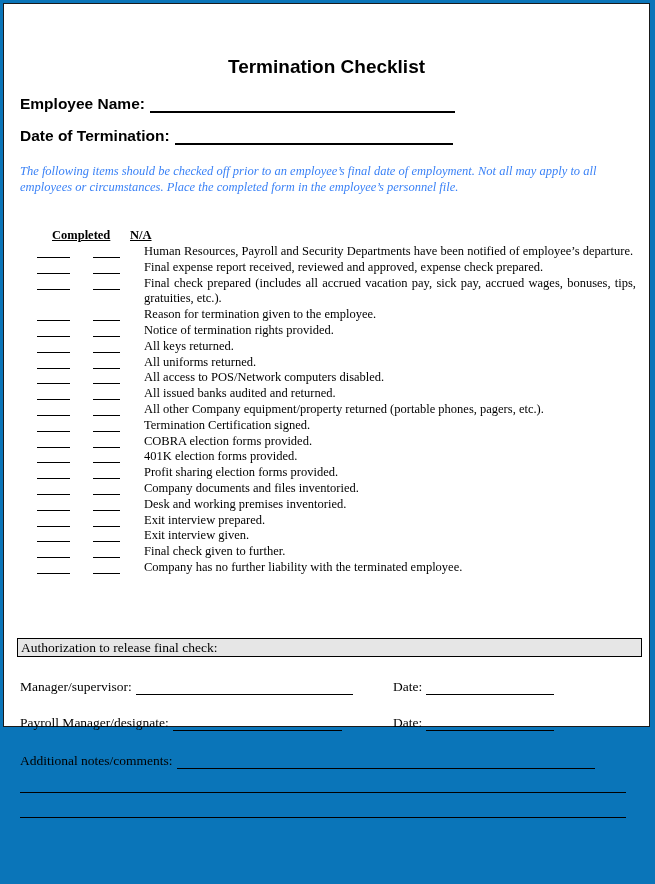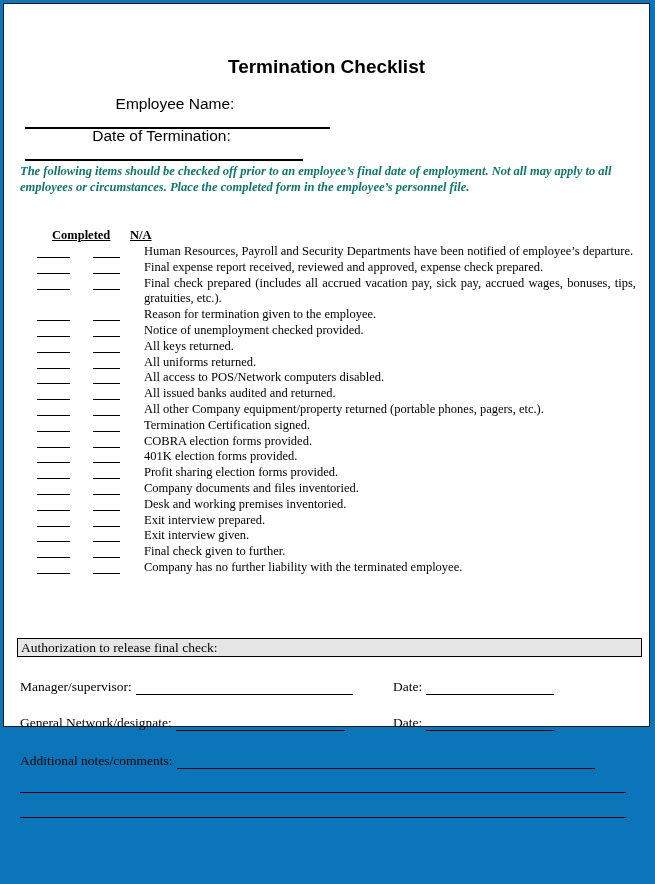--- a/index.html
+++ b/index.html
@@ -7,28 +7,28 @@
   .page {
     position: absolute; left: 3px; top: 3px; width: 647px; height: 724px;
     background: #fff; border: 1px solid #1a1a1a; box-sizing: border-box;
   }
   .abs { position: absolute; }
   .title {
     left: 0; width: 645px; top: 52px; text-align: center;
     font-family: "Liberation Sans", sans-serif; font-weight: bold; font-size: 19px; color: #000;
   }
   .field-head {
-    font-family: "Liberation Sans", sans-serif; font-weight: normal; font-size: 15.5px; color: #000;
-    display: flex; align-items: center; flex-direction: column;
+    font-family: "Liberation Sans", sans-serif; font-weight: bold; font-size: 15.5px; color: #000;
+    display: flex; align-items: flex-end;
   }
   .uline { border-bottom: 2px solid #000; display: inline-block; height: 14px; margin-left: 5px; }
   .intro {
     left: 16px; width: 615px; top: 159px;
-    font-family: "Liberation Serif", serif; font-style: italic; font-weight: bold; font-size: 12.5px;
-    line-height: 16px; color: #0f766e;
+    font-family: "Liberation Serif", serif; font-style: italic; font-weight: normal; font-size: 12.5px;
+    line-height: 16px; color: #3b82f6;
   }
   .serif { font-family: "Liberation Serif", serif; color: #000; margin-left: 32px; }
   .colhead { top: 224px; font-size: 12.5px; font-weight: bold; text-decoration: underline; }
   .items { left: 16px; top: 240px; width: 616px; }
   .row { display: flex; font-family: "Liberation Serif", serif; font-size: 12.5px; line-height: 15.8px; color: #000; }
   .cbox { width: 58px; flex: none; position: relative; }
   .nbox { width: 66px; flex: none; position: relative; }
   .cbox .ln { position: absolute; left: 17px; width: 33px; top: 13px; border-bottom: 1px solid #000; }
   .nbox .ln { position: absolute; left: 15px; width: 27px; top: 13px; border-bottom: 1px solid #000; }
   .txt { flex: 1; text-align: justify; }
@@ -100,21 +100,21 @@
         </div>
         <div class="txt">Reason for termination given to the employee.</div>
       </div>
       <div class="row">
         <div class="cbox">
           <span class="ln"></span>
         </div>
         <div class="nbox">
           <span class="ln"></span>
         </div>
-        <div class="txt">Notice of unemployment checked provided.</div>
+        <div class="txt">Notice of termination rights provided.</div>
       </div>
       <div class="row">
         <div class="cbox">
           <span class="ln"></span>
         </div>
         <div class="nbox">
           <span class="ln"></span>
         </div>
         <div class="txt">All keys returned.</div>
       </div>
@@ -251,21 +251,21 @@
   <div class="abs sig" style="left:16px; top:675px;">
     <span>Manager/supervisor:</span>
     <span class="sline" style="width:217px;"></span>
   </div>
   <div class="abs sig" style="left:389px; top:675px;">
     <span>Date:</span>
     <span class="sline" style="width:128px;"></span>
   </div>
 
   <div class="abs sig" style="left:16px; top:711px;">
-    <span>General Network/designate:</span>
+    <span>Payroll Manager/designate:</span>
     <span class="sline" style="width:169px;"></span>
   </div>
   <div class="abs sig" style="left:389px; top:711px;">
     <span>Date:</span>
     <span class="sline" style="width:128px;"></span>
   </div>
 
   <div class="abs sig" style="left:16px; top:749px;">
     <span>Additional notes/comments:</span>
     <span class="sline" style="width:418px;"></span>

